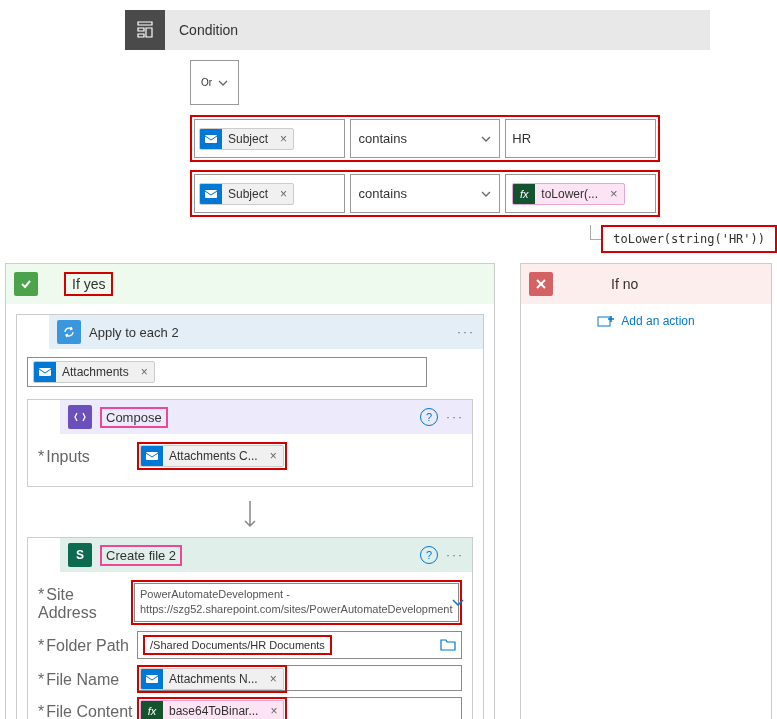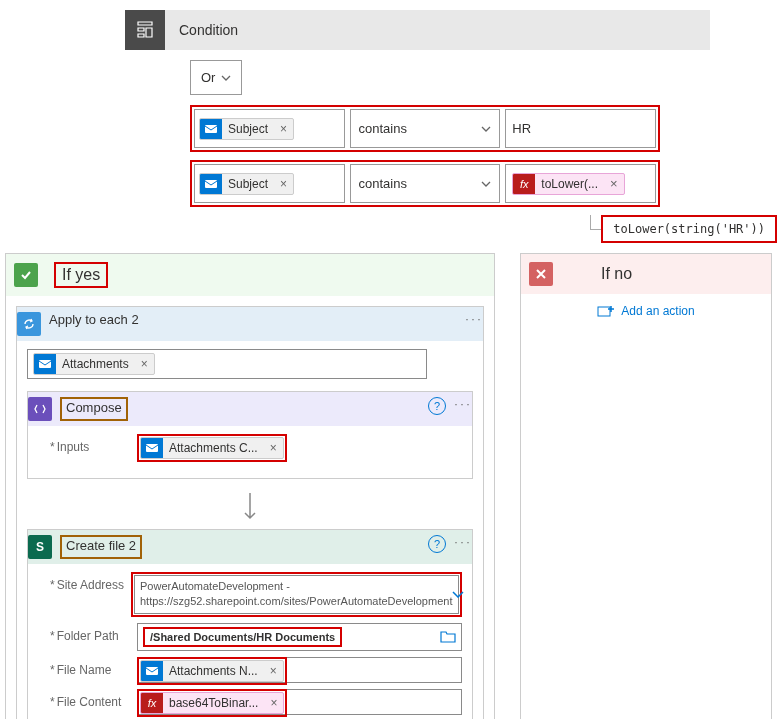--- a/index.html
+++ b/index.html
@@ -5,80 +5,80 @@
     * { box-sizing: border-box; margin: 0; padding: 0; }
     body { font-family: "Segoe UI", Arial, sans-serif; font-size: 12px; color: #323130; background: #fff; width: 777px; }
     
     
     .condition-header { display: flex; align-items: center; margin: 10px 0 10px 125px; height: 40px; background: #e8e8e8; width: 585px; }
     .condition-icon-box { width: 40px; height: 40px; background: #4a4a4a; display: flex; align-items: center; justify-content: center; }
     .condition-title { padding-left: 14px; font-size: 14px; }
     
     
     .condition-body { margin-left: 190px; }
-    .or-box { display: inline-flex; align-items: center; border: 1px solid #999; padding: 9px 10px; margin-bottom: 10px; font-size: 13px; }
+    .or-box { display: inline-flex; align-items: center; border: 1px solid #999; padding: 16px 10px; margin-bottom: 10px; font-size: 10px; }
     .or-box .chev { margin-left: 6px; }
     
     .cond-row { display: flex; gap: 5px; margin-bottom: 8px; width: 470px; border: 2px solid #d40000; padding: 2px; }
     .cond-field { border: 1px solid #999; background: #fff; display: flex; align-items: center; padding: 2px 4px; height: 39px; }
     .cond-field.left { width: 155px; }
     .cond-field.mid { width: 155px; padding: 0 8px; justify-content: space-between; font-size: 13px; }
     .cond-field.right { width: 155px; padding: 0 6px; font-size: 13px; }
     
     .token { display: inline-flex; align-items: center; background: #f0f0f0; border: 1px solid #ccc; border-radius: 2px; height: 22px; overflow: hidden; }
     .token-icon { width: 22px; height: 22px; display: flex; align-items: center; justify-content: center; }
     .token-icon.outlook { background: #0078d4; }
-    .token-icon.fx { background: #b91c1c; color: #fff; font-size: 11px; font-style: italic; }
+    .token-icon.fx { background: #14532d; color: #fff; font-size: 11px; font-style: italic; }
     .token-label { padding: 0 6px; font-size: 12px; white-space: nowrap; }
     .token-x { padding: 0 6px; color: #666; }
     
     .token.pink { background: #fce4f5; border-color: #e8a5d8; }
     
     .callout { margin-left: 370px; margin-top: 5px; display: flex; flex-direction: row; align-items: flex-start; }
     .callout-line { width: 20px; height: 15px; border-left: 1px solid #aaa; border-bottom: 1px solid #aaa; margin-left: 30px; }
     .callout-box { border: 2px solid #d40000; padding: 5px 10px; font-family: Consolas, monospace; font-size: 12px; }
     
     
     .branches { display: flex; gap: 25px; margin-top: 10px; padding: 0 5px; }
     .branch { border: 1px solid #ccc; }
     .branch.yes { width: 490px; }
     .branch.no { width: 260px; }
     .branch-header { display: flex; align-items: center; padding: 8px; }
     .branch-header.yes { background: #effaef; }
     .branch-header.no { background: #fdeeee; gap: 32px; }
     .branch-check { width: 24px; height: 24px; display: flex; align-items: center; justify-content: center; border-radius: 2px; }
     .branch-check.yes { background: #4ca34c; color: #fff; }
     .branch-check.no { background: #d46262; color: #fff; }
-    .branch-label { margin-left: 16px; font-size: 16px; }
+    .branch-label { margin-left: 26px; font-size: 14px; }
     .branch-label.redbox { border: 2px solid #d40000; padding: 2px 6px; }
     .branch-body { padding: 10px; }
     
     
     .card { border: 1px solid #ccc; margin-bottom: 8px; background: #fff; }
-    .card-header { display: flex; padding: 5px 0; }
+    .card-header { display: flex; align-items: center; padding: 5px 8px; margin-left: 32px; }
     .card-header.blue { background: #e3eef7; }
     .card-header.purple { background: #eceafb; }
     .card-header.teal { background: #e0efe9; }
     .card-icon { width: 24px; height: 24px; display: flex; align-items: center; justify-content: center; border-radius: 2px; }
     .card-icon.loop { background: #3a96dd; color: #fff; }
     .card-title { margin-left: 8px; font-size: 13px; flex: 1; }
-    .card-title.redbox { border: 2px solid #a16207; padding: 1px 4px; display: inline-block; flex: 0 0 auto; }
+    .card-title.redbox { border: 2px solid #ec4899; padding: 1px 4px; display: inline-block; flex: 0 0 auto; }
     .card-spacer { flex: 1; }
     .card-help { width: 18px; height: 18px; border: 1px solid #0078d4; color: #0078d4; border-radius: 50%; display: flex; align-items: center; justify-content: center; font-size: 11px; margin-right: 8px; }
     .card-more { color: #666; letter-spacing: 2px; }
     
     .card-body { padding: 8px 10px; }
     .field-label { font-size: 11px; color: #666; margin-bottom: 4px; }
     .field-label::before { content: "*"; color: #666; margin-right: 2px; }
     .field-input { border: 1px solid #8a8a8a; padding: 3px 5px; min-height: 26px; display: flex; align-items: center; width: 100%; }
     .field-input.full { width: 400px; }
     .field-input.indent { width: 325px; }
     
     .field-row { display: flex; margin-bottom: 6px; align-items: flex-start; }
-    .field-row .label-col { width: 100px; font-size: 12px; color: #666; padding-top: 6px; margin-left: 12px; }
+    .field-row .label-col { width: 100px; font-size: 16px; color: #666; padding-top: 6px; }
     .field-row .label-col::before { content: "*"; margin-right: 2px; }
     .field-row .input-col { flex: 1; }
     
     .redwrap { border: 2px solid #d40000; padding: 1px; display: inline-block; }
     .redwrap.block { display: block; }
     
     .arrow-down { display: flex; justify-content: center; padding: 6px 0; }
     
     .site-text { font-size: 11px; color: #555; line-height: 1.4; }
     .chev-blue { color: #0078d4; }
@@ -270,21 +270,21 @@
                           </svg>
                       </span>
                     </div>
                   </div>
                 </div>
               </div>
               <div class="field-row">
                 <div class="label-col">Folder Path</div>
                 <div class="input-col">
                   <div class="field-input indent" style="justify-content:space-between;">
-                    <span class="redwrap"><span style="font-size:11px; padding:12px 4px;font-weight:bold;">/Shared Documents/HR Documents</span></span>
+                    <span class="redwrap"><span style="font-size:11px; padding:12px 4px;">/Shared Documents/HR Documents</span></span>
                     <span class="folder-icon">
                       <svg width="16" height="13" viewBox="0 0 16 13">
                           <path d="M1 2h5l1 2h8v8H1z" fill="none" stroke="#0078d4" stroke-width="1.2"></path>
                         </svg>
                     </span>
                   </div>
                 </div>
               </div>
               <div class="field-row">
                 <div class="label-col">File Name</div>

